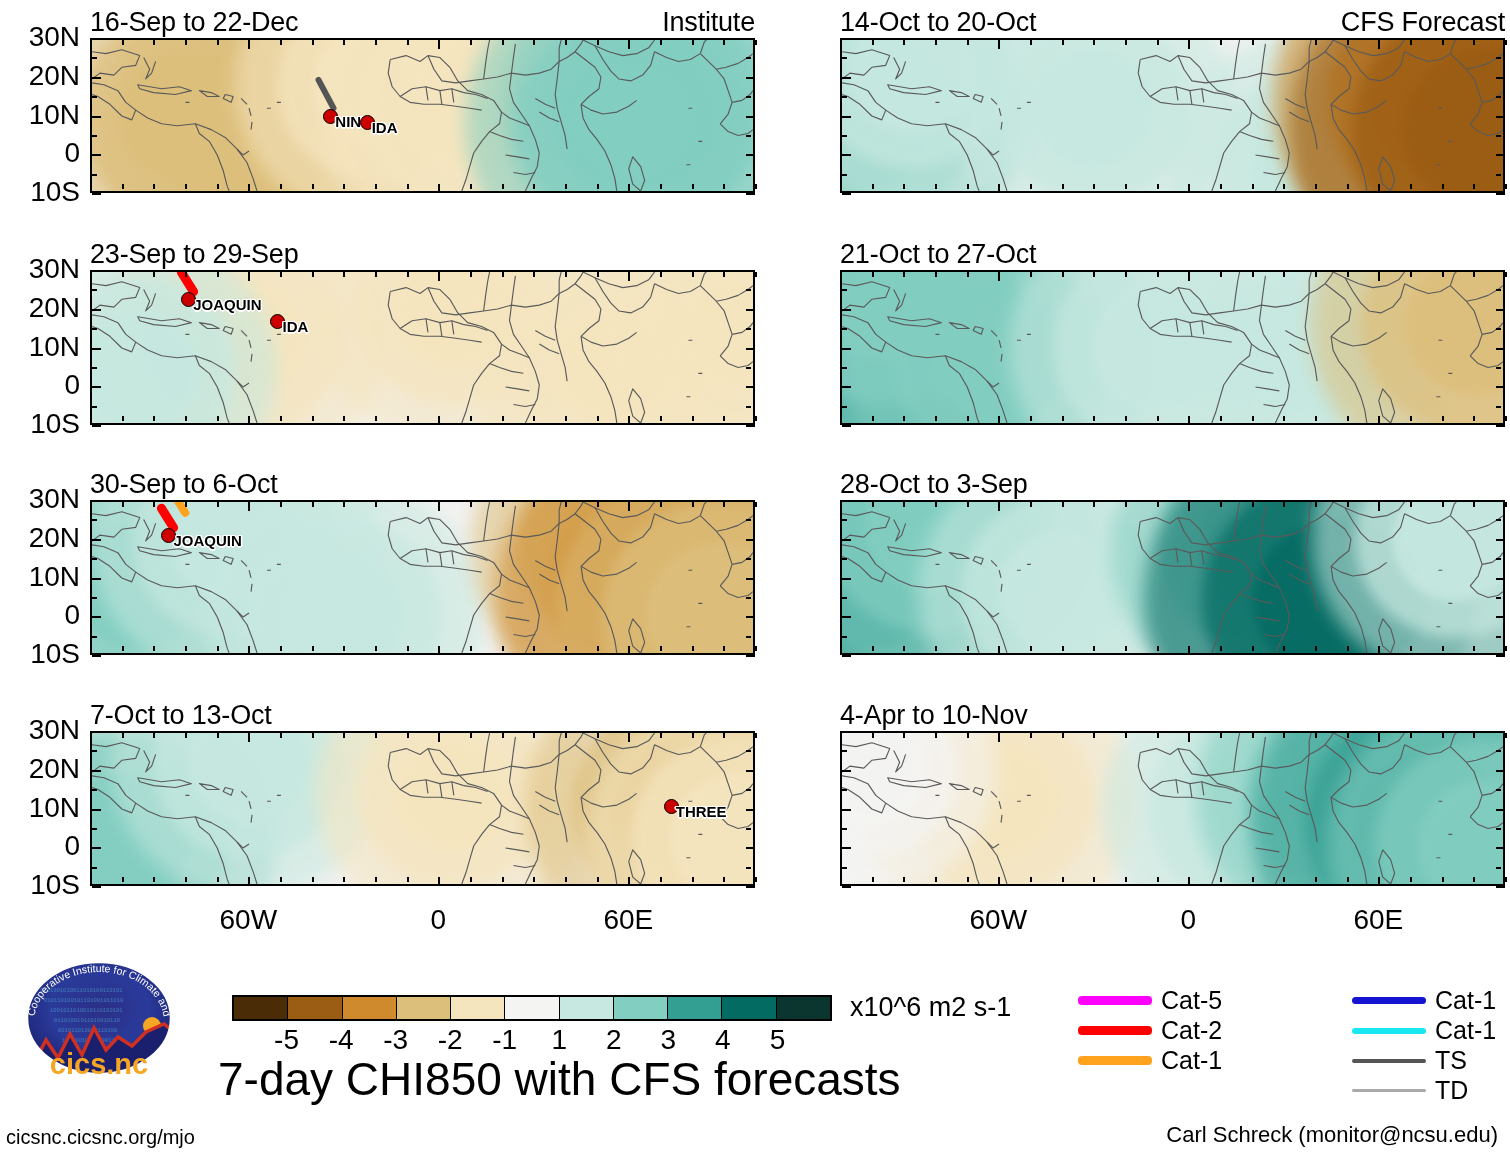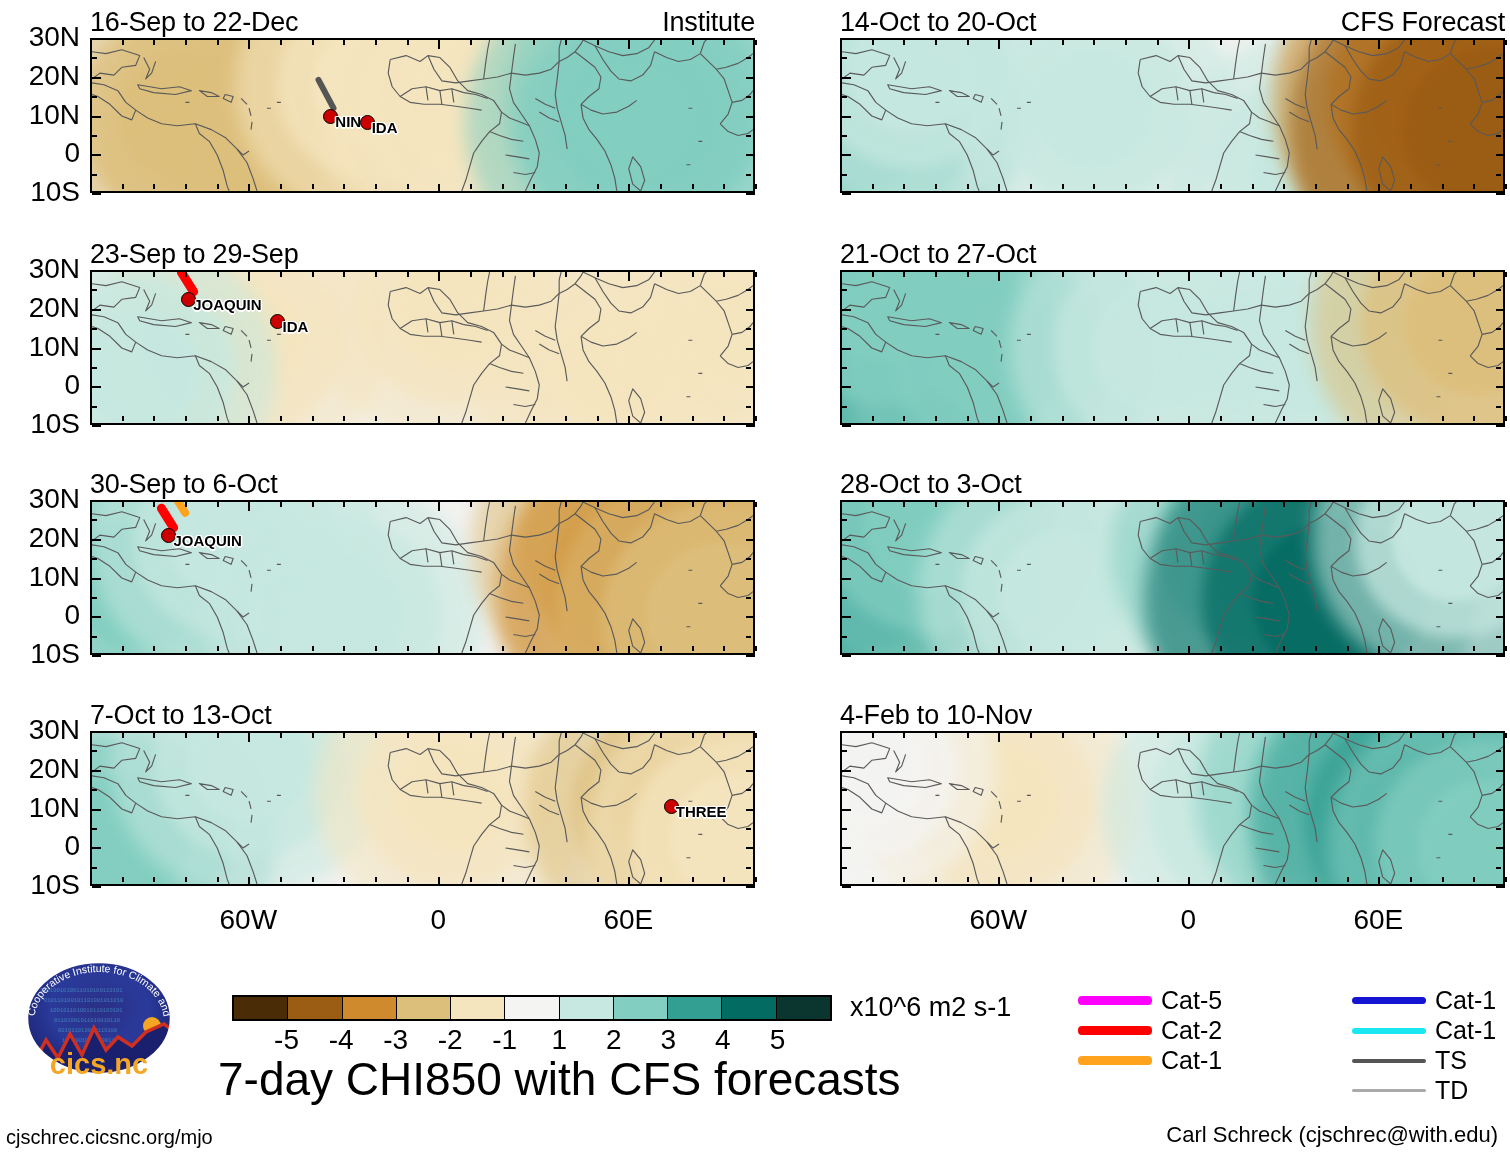--- a/index.html
+++ b/index.html
@@ -1003,21 +1003,21 @@
       <div class="tickv" style="top: 155px; width: 9px;"></div>
       <div class="tickv" style="top: 135.625px; width: 5px;"></div>
       <div class="tickv" style="top: 116.25px; width: 9px;"></div>
       <div class="tickv" style="top: 96.875px; width: 5px;"></div>
       <div class="tickv" style="top: 77.5px; width: 9px;"></div>
       <div class="tickv" style="top: 58.125px; width: 5px;"></div>
       <div class="tickv" style="top: 38.75px; width: 9px;"></div>
       <div class="tickv" style="top: 19.375px; width: 5px;"></div>
       <div class="tickv" style="top: 0px; width: 9px;"></div>
     </div>
-    <div class="ptitle" style="left: 840px; top: 469px;">28-Oct to 3-Oct</div>
+    <div class="ptitle" style="left: 840px; top: 469px;">28-Oct to 3-Sep</div>
     <div class="mapbox" style="left: 840px; top: 500px; width: 665px; height: 155px;">
       <div class="field">
         <div class="blob" style="left: -23.7429%; top: -60.2%; width: 53.2%; height: 220.4%; background: rgb(51, 158, 146); opacity: 0.57; filter: blur(9px);"></div>
         <div class="blob" style="left: -15.7629%; top: -27.14%; width: 37.24%; height: 154.28%; background: rgb(51, 158, 146); opacity: 0.7; filter: blur(6.5px);"></div>
         <div class="blob" style="left: -8.84686%; top: 1.512%; width: 23.408%; height: 96.976%; background: rgb(51, 158, 146); opacity: 0.87; filter: blur(4px);"></div>
         <div class="blob" style="left: -10.5143%; top: -88.6%; width: 49.6%; height: 207.2%; background: rgb(130, 206, 193); opacity: 0.57; filter: blur(9px);"></div>
         <div class="blob" style="left: -3.07429%; top: -57.52%; width: 34.72%; height: 145.04%; background: rgb(130, 206, 193); opacity: 0.7; filter: blur(6.5px);"></div>
         <div class="blob" style="left: 3.37371%; top: -30.584%; width: 21.824%; height: 91.168%; background: rgb(130, 206, 193); opacity: 0.87; filter: blur(4px);"></div>
         <div class="blob" style="left: 11.5333%; top: -32.6%; width: 43.6%; height: 185.2%; background: rgb(198, 232, 224); opacity: 0.57; filter: blur(9px);"></div>
         <div class="blob" style="left: 18.0733%; top: -4.82%; width: 30.52%; height: 129.64%; background: rgb(198, 232, 224); opacity: 0.7; filter: blur(6.5px);"></div>
@@ -1158,21 +1158,21 @@
       <div class="tickv" style="top: 155px; width: 9px;"></div>
       <div class="tickv" style="top: 135.625px; width: 5px;"></div>
       <div class="tickv" style="top: 116.25px; width: 9px;"></div>
       <div class="tickv" style="top: 96.875px; width: 5px;"></div>
       <div class="tickv" style="top: 77.5px; width: 9px;"></div>
       <div class="tickv" style="top: 58.125px; width: 5px;"></div>
       <div class="tickv" style="top: 38.75px; width: 9px;"></div>
       <div class="tickv" style="top: 19.375px; width: 5px;"></div>
       <div class="tickv" style="top: 0px; width: 9px;"></div>
     </div>
-    <div class="ptitle" style="left: 840px; top: 700px;">4-Feb to 10-Nov</div>
+    <div class="ptitle" style="left: 840px; top: 700px;">4-Apr to 10-Nov</div>
     <div class="mapbox" style="left: 840px; top: 731px; width: 665px; height: 155px;">
       <div class="field">
         <div class="blob" style="left: 2.90952%; top: -44.3%; width: 41.8%; height: 178.6%; background: rgb(245, 229, 191); opacity: 0.57; filter: blur(9px);"></div>
         <div class="blob" style="left: 9.17952%; top: -17.51%; width: 29.26%; height: 125.02%; background: rgb(245, 229, 191); opacity: 0.7; filter: blur(6.5px);"></div>
         <div class="blob" style="left: 14.6135%; top: 5.708%; width: 18.392%; height: 78.584%; background: rgb(245, 229, 191); opacity: 0.87; filter: blur(4px);"></div>
         <div class="blob" style="left: -13.7381%; top: -55.5%; width: 37%; height: 161%; background: rgb(244, 244, 242); opacity: 0.57; filter: blur(9px);"></div>
         <div class="blob" style="left: -8.1881%; top: -31.35%; width: 25.9%; height: 112.7%; background: rgb(244, 244, 242); opacity: 0.7; filter: blur(6.5px);"></div>
         <div class="blob" style="left: -3.3781%; top: -10.42%; width: 16.28%; height: 70.84%; background: rgb(244, 244, 242); opacity: 0.87; filter: blur(4px);"></div>
         <div class="blob" style="left: 39.5048%; top: -44.8%; width: 44.8%; height: 189.6%; background: rgb(198, 232, 224); opacity: 0.57; filter: blur(9px);"></div>
         <div class="blob" style="left: 46.2248%; top: -16.36%; width: 31.36%; height: 132.72%; background: rgb(198, 232, 224); opacity: 0.7; filter: blur(6.5px);"></div>
@@ -1403,22 +1403,22 @@
       <div class="lgline" style="height: 4px; background: rgb(85, 85, 85);"></div>
       <div class="lglabel">TS</div>
     </div>
     <div class="lgrow" style="left: 1352px; top: 1076px;">
       <div class="lgline" style="height: 3px; background: rgb(170, 170, 170);"></div>
       <div class="lglabel">TD</div>
     </div>
   </div>
 
 <div id="maintitle" style="left: 218px; top: 1052px;">7-day CHI850 with CFS forecasts</div>
-<div id="siteurl" style="left: 6px; top: 1126px;">cjschrec.cicsnc.org/mjo</div>
-<div id="credit" style="left: 1498px; top: 1122px; transform: translateX(-100%);">Carl Schreck (cjschrec@with.edu)</div>
+<div id="siteurl" style="left: 6px; top: 1126px;">cicsnc.cicsnc.org/mjo</div>
+<div id="credit" style="left: 1498px; top: 1122px; transform: translateX(-100%);">Carl Schreck (monitor@ncsu.edu)</div>
 
 <div id="logo" style="left: 14px; top: 962px;">
   <svg width="170" height="125" viewBox="0 0 170 125">
     <defs>
       <radialGradient id="lg" cx="50%" cy="42%" r="62%">
         <stop offset="0%" stop-color="#2b2f86"></stop>
         <stop offset="55%" stop-color="#2a3a9a"></stop>
         <stop offset="100%" stop-color="#1a1f6e"></stop>
       </radialGradient>
       <clipPath id="lclip">

